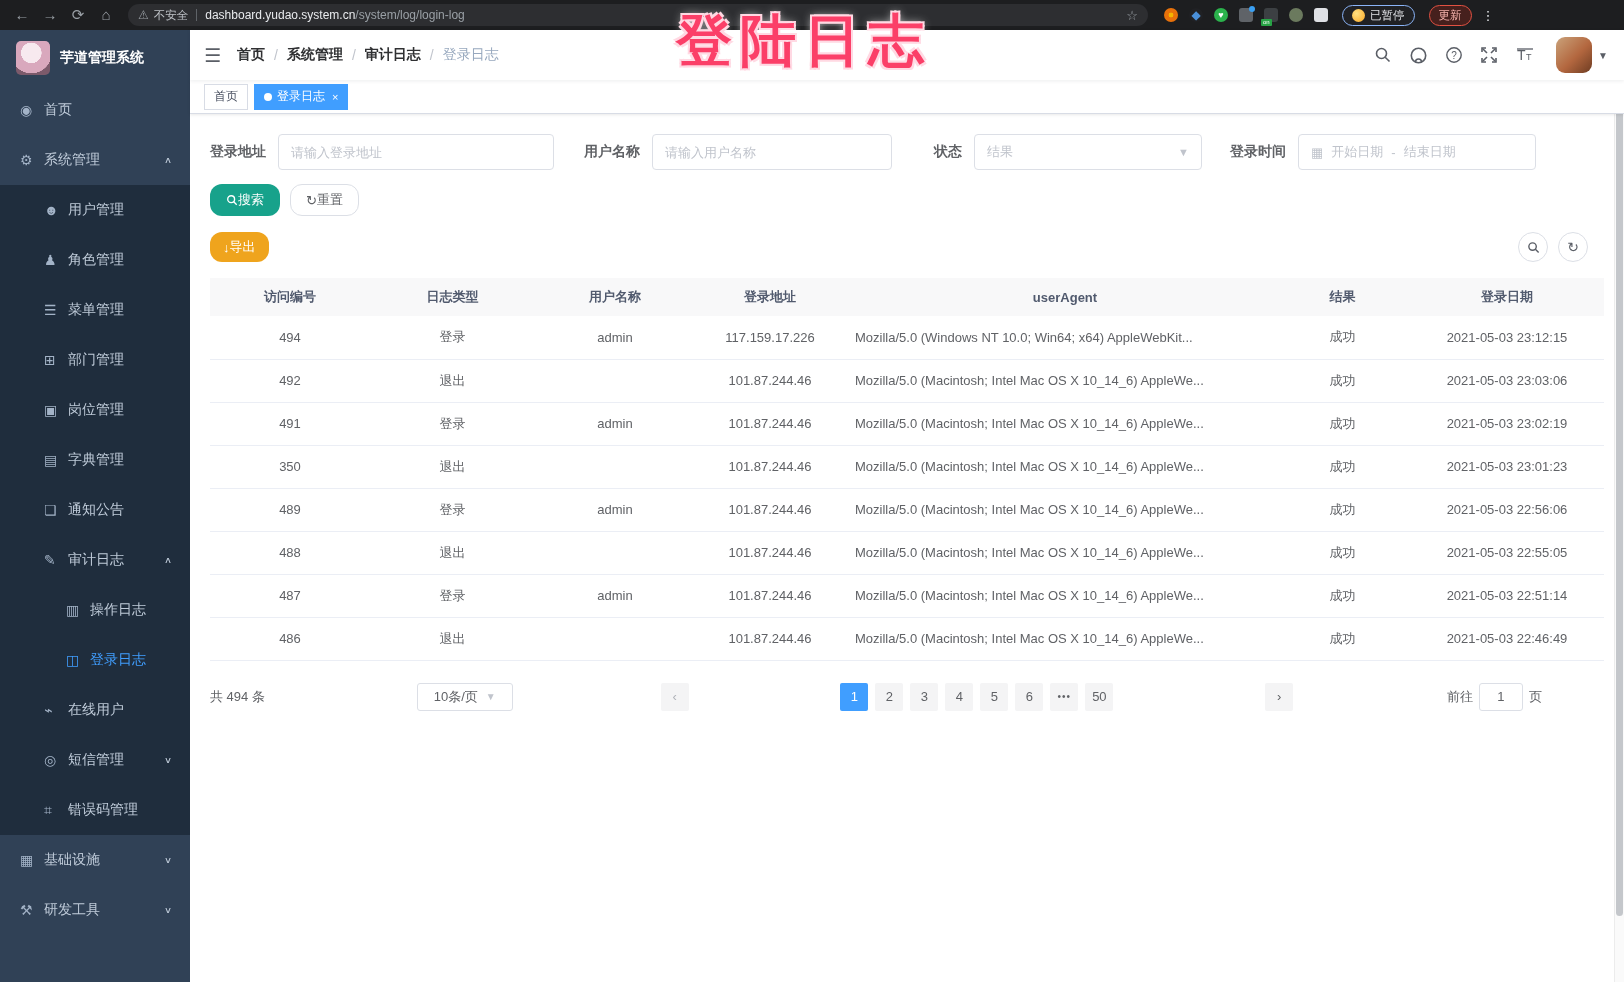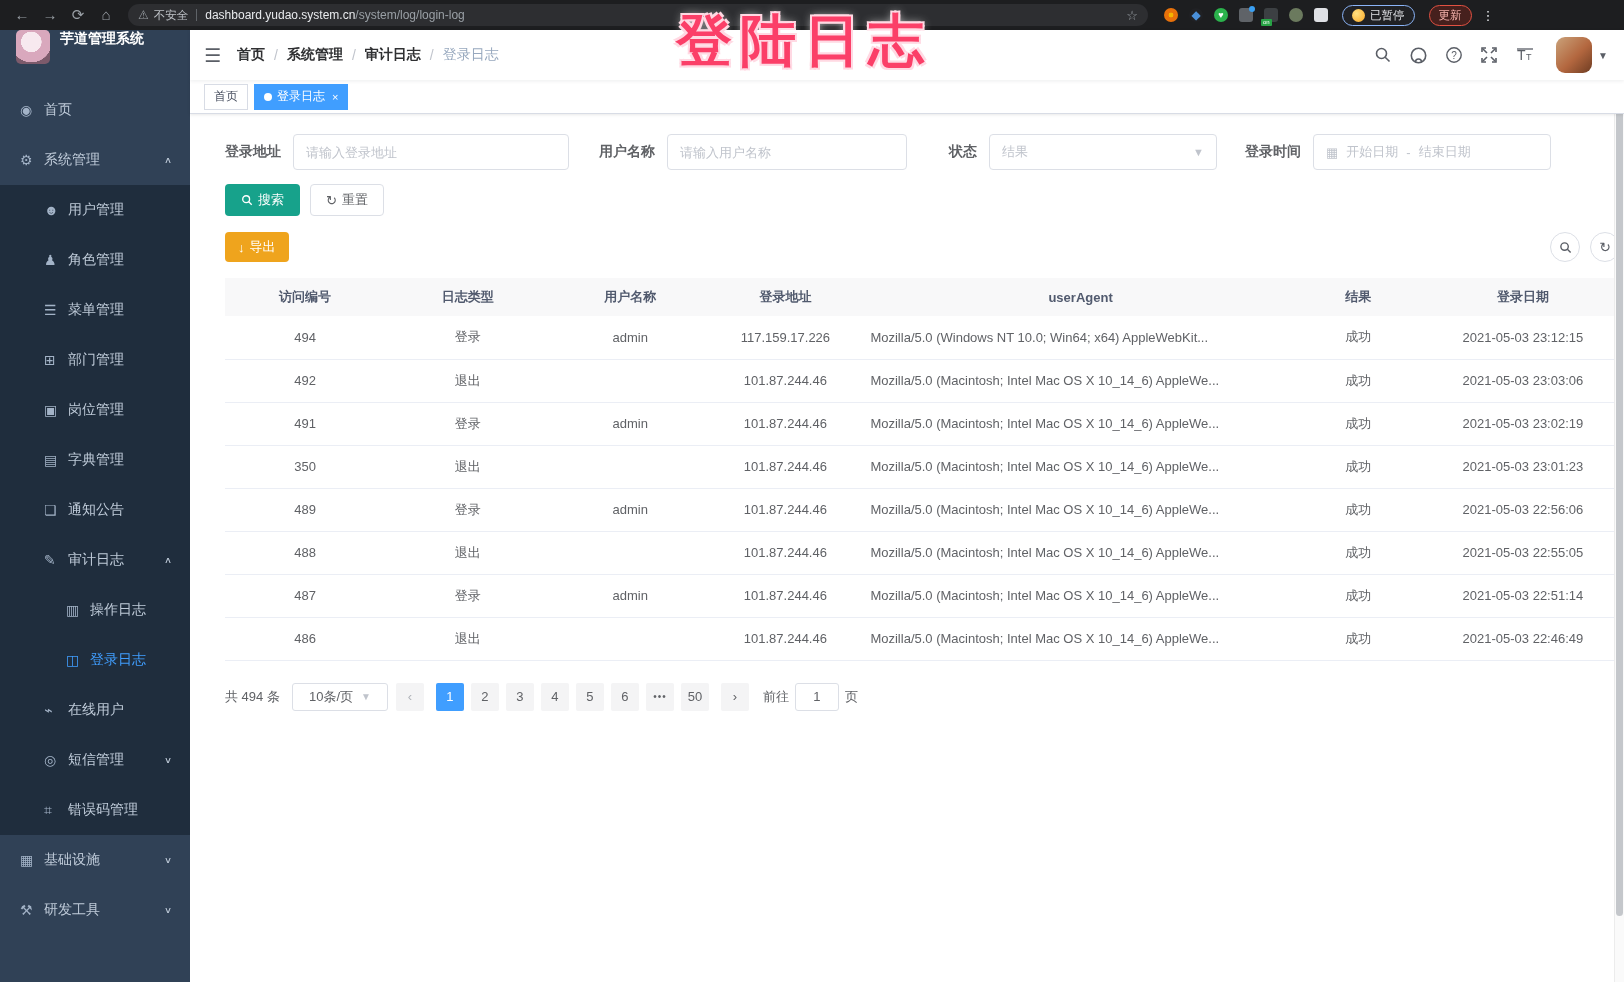--- a/index.html
+++ b/index.html
@@ -25,21 +25,21 @@
   .pill.paused { border:1.5px solid #8ab4f8; color:#dfe1e5; background:#202124; }
   .pill.paused .face { width:13px; height:13px; border-radius:50%; background:radial-gradient(circle at 35% 35%, #ffe082, #f9a825); }
   .pill.update { border:1.5px solid #e25142; color:#f3b0aa; background:#46201d; }
   .dots { color:#e8eaed; font-size:13px; margin-left:6px; letter-spacing:0; }
 
   
   .window-body { position:absolute; top:30px; left:0; right:0; bottom:0; display:flex; }
 
   
   .sidebar { width:190px; background:#304156; color:#bfcbd9; flex-shrink:0; overflow:hidden; }
-  .logo-row { height:55px; display:flex; padding-left:16px; gap:10px; }
+  .logo-row { height:55px; display:flex; align-items:center; padding-left:16px; gap:10px; }
   .logo-img { width:34px; height:34px; border-radius:5px; background:
       radial-gradient(circle at 45% 35%, #f7e9ef 0 35%, #d9a8bd 36% 70%, #7c5a6b 71%); }
   .logo-title { color:#fff; font-size:14px; font-weight:bold; white-space:nowrap; }
   .menu-item { height:50px; display:flex; align-items:center; font-size:14px; cursor:pointer; padding-left:20px; }
   .menu-item .mi-icon { width:24px; font-size:14px; color:#a3b3c7; flex-shrink:0; }
   .menu-item .mi-label { white-space:nowrap; }
   .menu-item .mi-arrow { margin-left:auto; margin-right:18px; font-size:11px; color:#bfcbd9; transform:scaleY(.8); }
   .menu-item.sub { background:#1f2d3d; padding-left:44px; }
   .menu-item.subsub { background:#1f2d3d; padding-left:66px; }
   .menu-item.active { color:#409EFF; }
@@ -62,54 +62,54 @@
       linear-gradient(135deg,#caa27a 0%,#b3673f 55%,#6e3c22 100%); }
   .caret { color:#5a5e66; font-size:10px; }
 
   .tags-view { height:34px; display:flex; align-items:center; gap:6px; padding:0 14px; background:#fff; border-bottom:1px solid #d8dce5; box-shadow:0 1px 3px 0 rgba(0,0,0,.09); position:relative; z-index:2; }
   .tag { height:26px; display:flex; align-items:center; gap:5px; border:1px solid #d8dce5; background:#fff; color:#495060; font-size:12px; padding:0 9px; cursor:pointer; }
   .tag.active { background:#409EFF; border-color:#409EFF; color:#fff; }
   .tag .dot { width:8px; height:8px; border-radius:50%; background:#fff; }
   .tag .close { font-size:11px; margin-left:2px; }
 
   
-  .content { flex:1; padding:20px 4px 0 20px; overflow:hidden; background:#fff;margin-left:15px; }
+  .content { flex:1; padding:20px 36px 0 20px; overflow:hidden; background:#fff; }
   .filter-row { display:flex; align-items:center; flex-wrap:nowrap; }
   .f-label { font-size:14px; color:#606266; font-weight:600; margin-right:12px; white-space:nowrap; }
   .f-input { height:36px; border:1px solid #dcdfe6; border-radius:4px; display:flex; align-items:center; padding:0 12px; font-size:13px; color:#c0c4cc; background:#fff; }
   .f-input input { border:none; outline:none; width:100%; font-size:13px; color:#606266; font-family:inherit; }
   .f-input input::placeholder { color:#c0c4cc; }
   .w-address { width:276px; margin-right:30px; }
   .w-user { width:240px; margin-right:42px; }
   .w-status { width:228px; margin-right:28px; position:relative; cursor:pointer; }
   .w-status .chev { margin-left:auto; color:#c0c4cc; font-size:11px; }
   .w-date { width:238px; gap:8px; cursor:pointer; }
   .w-date .cal { color:#c0c4cc; font-size:13px; }
   .w-date .d-sep { color:#c0c4cc; }
 
   .btn-row { margin-top:14px; display:flex; gap:10px; }
-  .btn { height:32px; border-radius:4px; font-size:13px; display:inline-flex; align-items:center; gap:5px; padding:0 15px; cursor:pointer; border:1px solid transparent; font-family:inherit; }
+  .btn { height:32px; border-radius:12px; font-size:13px; display:inline-flex; align-items:center; padding:0 15px; cursor:pointer; border:1px solid transparent; font-family:inherit; }
   .btn-search { background:#17a28b; color:#fff; }
   .btn-reset { background:#fff; border-color:#dcdfe6; color:#606266; }
 
   .export-row { margin-top:16px; display:flex; align-items:center; }
   .btn-export { background:#efa41d; color:#fff; height:30px; padding:0 12px; font-size:13px; }
   .right-tools { margin-left:auto; display:flex; gap:10px; }
   .circle-btn { width:30px; height:30px; border-radius:50%; border:1px solid #dcdfe6; background:#fff; color:#5a5e66; display:flex; align-items:center; justify-content:center; font-size:14px; cursor:pointer; }
 
   
   table.log-table { margin-top:16px; width:100%; border-collapse:collapse; table-layout:fixed; }
   .log-table th { height:38px; background:#f8f8f9; color:#515a6e; font-size:13px; font-weight:600; text-align:center; }
   .log-table td { height:43px; color:#606266; font-size:13px; text-align:center; border-bottom:1px solid #ebeef5; white-space:nowrap; overflow:hidden; text-overflow:ellipsis; }
   .log-table tr td:first-child, .log-table tr th:first-child { }
   .log-table td.ua, .log-table th.ua-h { text-align:left; padding-left:10px; }
   .log-table th.ua-h { text-align:center; }
 
   
-  .pagination { margin-top:22px; display:flex; align-items:center; justify-content:flex-start; padding-right:46px; gap:8px; font-size:13px; color:#606266; }
+  .pagination { margin-top:22px; display:flex; align-items:center; justify-content:space-between; padding-right:46px; gap:8px; font-size:13px; color:#606266; }
   .pg-total { margin-right:4px; }
   .pg-sizer { width:96px; height:28px; border:1px solid #dcdfe6; border-radius:3px; display:flex; align-items:center; justify-content:center; gap:8px; color:#606266; cursor:pointer; }
   .pg-sizer .chev { color:#c0c4cc; font-size:10px; }
   .pager { display:flex; align-items:center; gap:7px; margin:0 4px; }
   .pg-btn { min-width:28px; height:28px; background:#f4f4f5; border-radius:2px; display:flex; align-items:center; justify-content:center; color:#606266; cursor:pointer; font-size:13px; padding:0 4px; }
   .pg-btn.active { background:#409EFF; color:#fff; }
   .pg-btn.nav { color:#b0b3b9; }
   .pg-btn.ellipsis { background:#f4f4f5; color:#606266; letter-spacing:1px; font-size:10px; }
   .pg-goto { display:flex; align-items:center; gap:6px; margin-left:6px; }
   .pg-goto .goto-input { width:44px; height:28px; border:1px solid #dcdfe6; border-radius:3px; display:flex; align-items:center; justify-content:center; color:#606266; }

